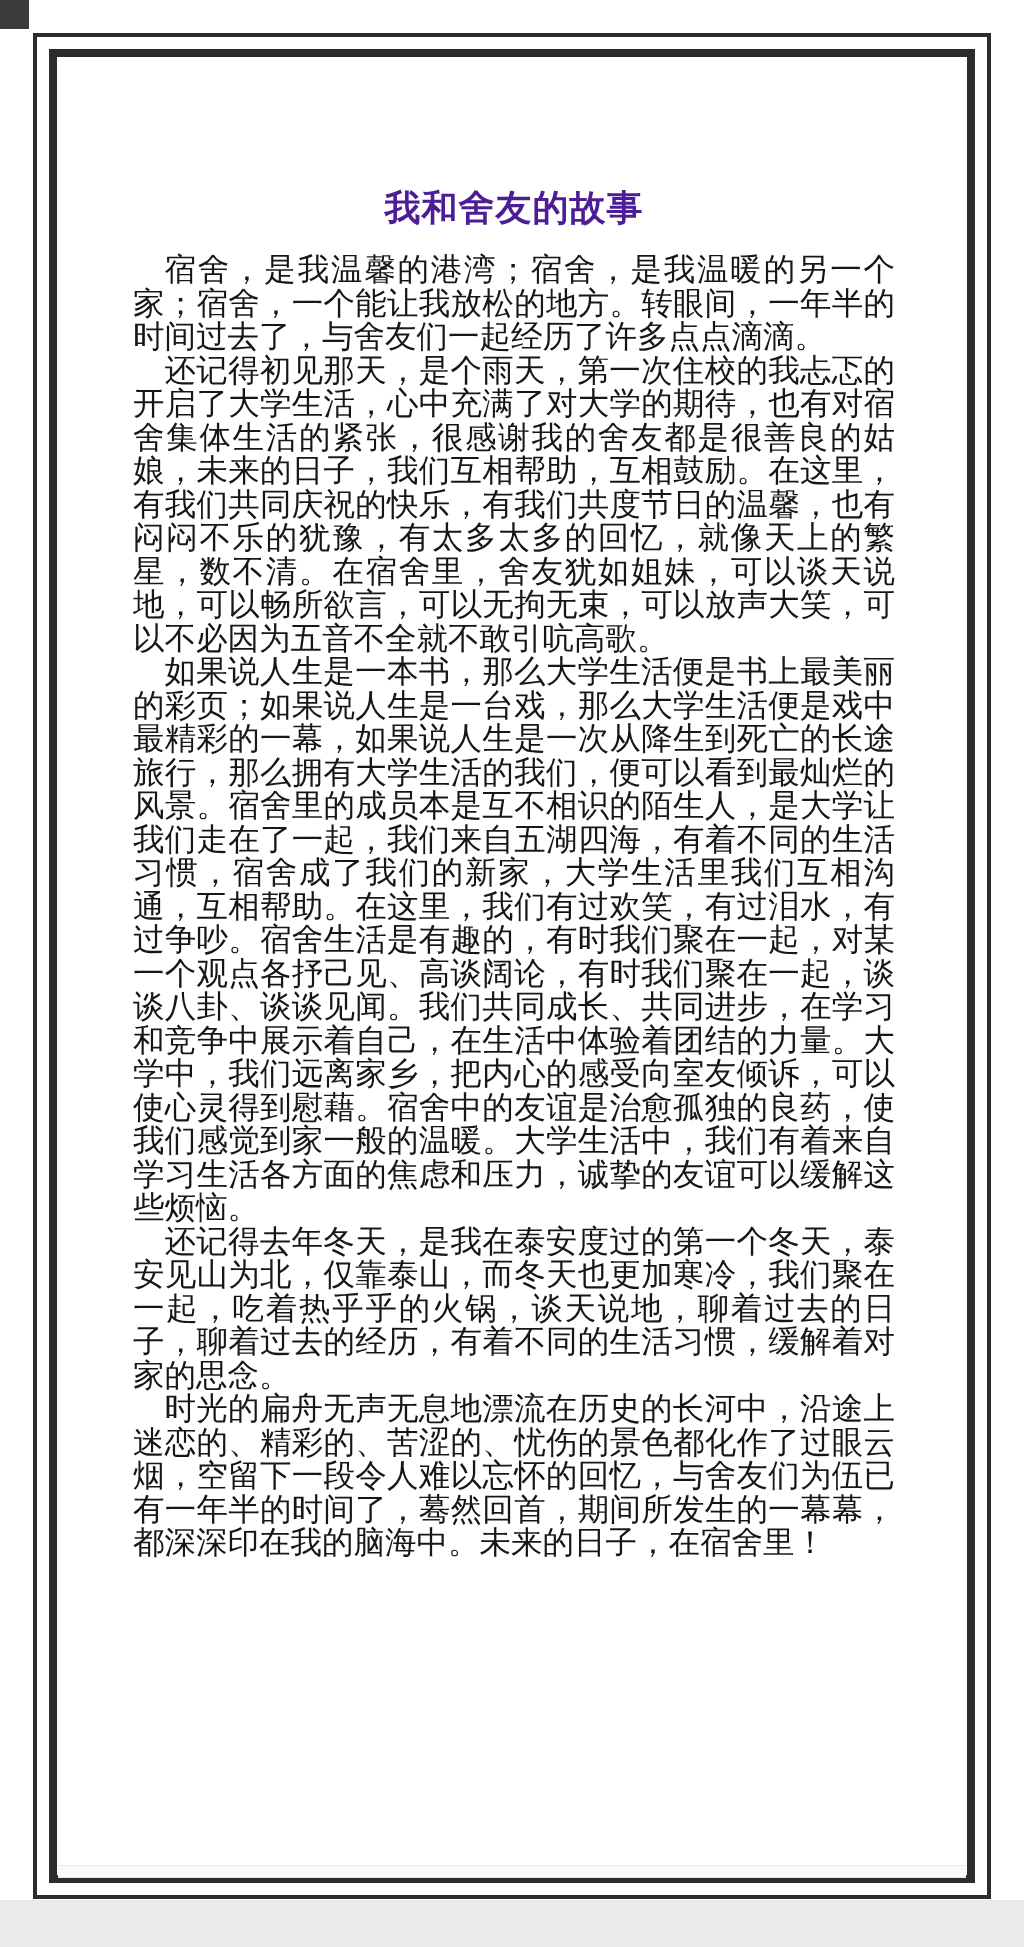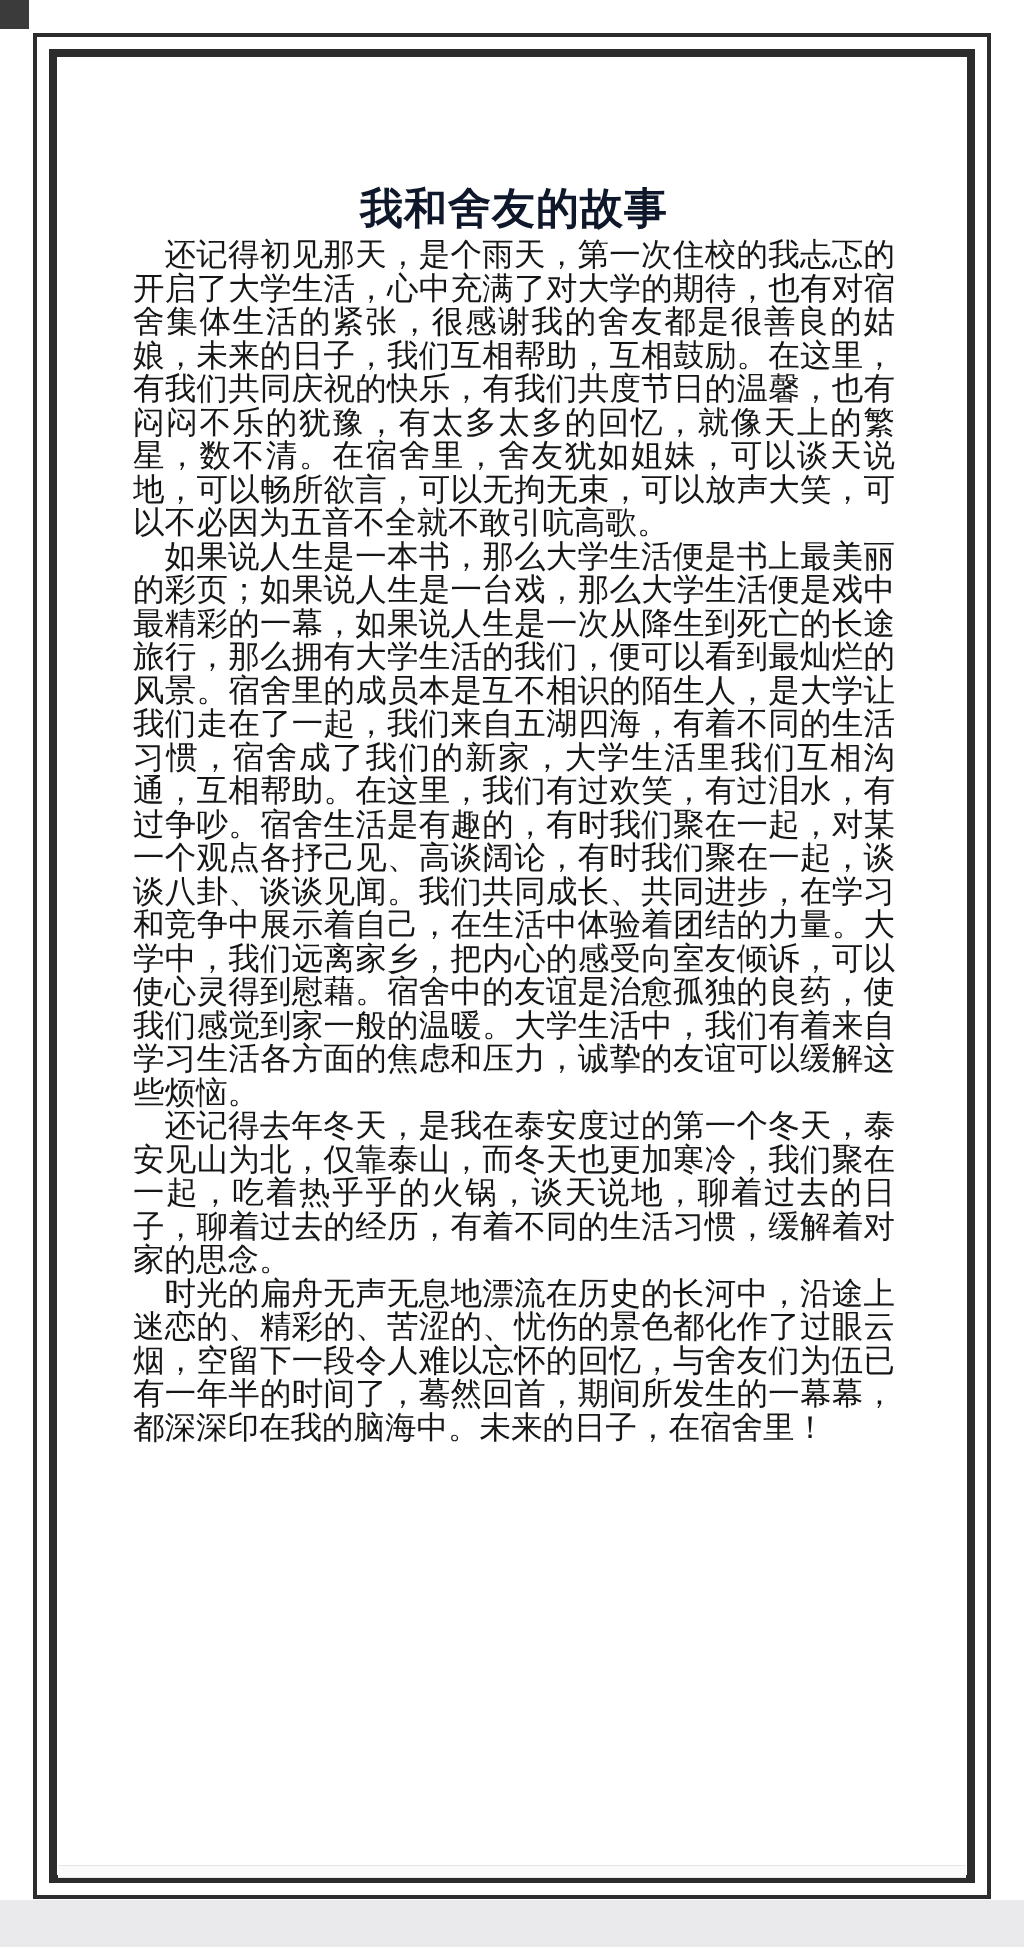--- a/index.html
+++ b/index.html
@@ -43,26 +43,26 @@
     box-sizing: border-box;
     background: #ffffff;
   }
   .essay {
     position: absolute;
     left: 133px;
     top: 186px;
     width: 762px;
   }
   .essay-title {
-    margin: 0 0 8px 0;
-    font-size: 43px;
+    margin: 0 0 23px 0;
+    font-size: 36px;
     line-height: 44px;
     font-weight: bold;
     text-align: center;
-    color: #0f172a;
+    color: #4c1d95;
     letter-spacing: 1px;
   }
   .essay p {
     margin: 0;
     font-size: 31.5px;
     line-height: 33.5px;
     text-align: justify;
     text-indent: 1em;
     word-break: break-all;
     color: #161616;
@@ -91,20 +91,21 @@
 <body>
 
 <div class="corner-square"></div>
 
 <div class="outer-frame">
   <div class="inner-frame"></div>
 </div>
 
 <div class="essay">
   <h1 class="essay-title">我和舍友的故事</h1>
+  <p>宿舍，是我温馨的港湾；宿舍，是我温暖的另一个家；宿舍，一个能让我放松的地方。转眼间，一年半的时间过去了，与舍友们一起经历了许多点点滴滴。</p>
   <p>还记得初见那天，是个雨天，第一次住校的我忐忑的开启了大学生活，心中充满了对大学的期待，也有对宿舍集体生活的紧张，很感谢我的舍友都是很善良的姑娘，未来的日子，我们互相帮助，互相鼓励。在这里，有我们共同庆祝的快乐，有我们共度节日的温馨，也有闷闷不乐的犹豫，有太多太多的回忆，就像天上的繁星，数不清。在宿舍里，舍友犹如姐妹，可以谈天说地，可以畅所欲言，可以无拘无束，可以放声大笑，可以不必因为五音不全就不敢引吭高歌。</p>
   <p>如果说人生是一本书，那么大学生活便是书上最美丽的彩页；如果说人生是一台戏，那么大学生活便是戏中最精彩的一幕，如果说人生是一次从降生到死亡的长途旅行，那么拥有大学生活的我们，便可以看到最灿烂的风景。宿舍里的成员本是互不相识的陌生人，是大学让我们走在了一起，我们来自五湖四海，有着不同的生活习惯，宿舍成了我们的新家，大学生活里我们互相沟通，互相帮助。在这里，我们有过欢笑，有过泪水，有过争吵。宿舍生活是有趣的，有时我们聚在一起，对某一个观点各抒己见、高谈阔论，有时我们聚在一起，谈谈八卦、谈谈见闻。我们共同成长、共同进步，在学习和竞争中展示着自己，在生活中体验着团结的力量。大学中，我们远离家乡，把内心的感受向室友倾诉，可以使心灵得到慰藉。宿舍中的友谊是治愈孤独的良药，使我们感觉到家一般的温暖。大学生活中，我们有着来自学习生活各方面的焦虑和压力，诚挚的友谊可以缓解这些烦恼。</p>
   <p>还记得去年冬天，是我在泰安度过的第一个冬天，泰安见山为北，仅靠泰山，而冬天也更加寒冷，我们聚在一起，吃着热乎乎的火锅，谈天说地，聊着过去的日子，聊着过去的经历，有着不同的生活习惯，缓解着对家的思念。</p>
   <p>时光的扁舟无声无息地漂流在历史的长河中，沿途上迷恋的、精彩的、苦涩的、忧伤的景色都化作了过眼云烟，空留下一段令人难以忘怀的回忆，与舍友们为伍已有一年半的时间了，蓦然回首，期间所发生的一幕幕，都深深印在我的脑海中。未来的日子，在宿舍里！</p>
 </div>
 
 <div class="bottom-inset-bar"></div>
 
 <div class="footer-strip"></div>
 

